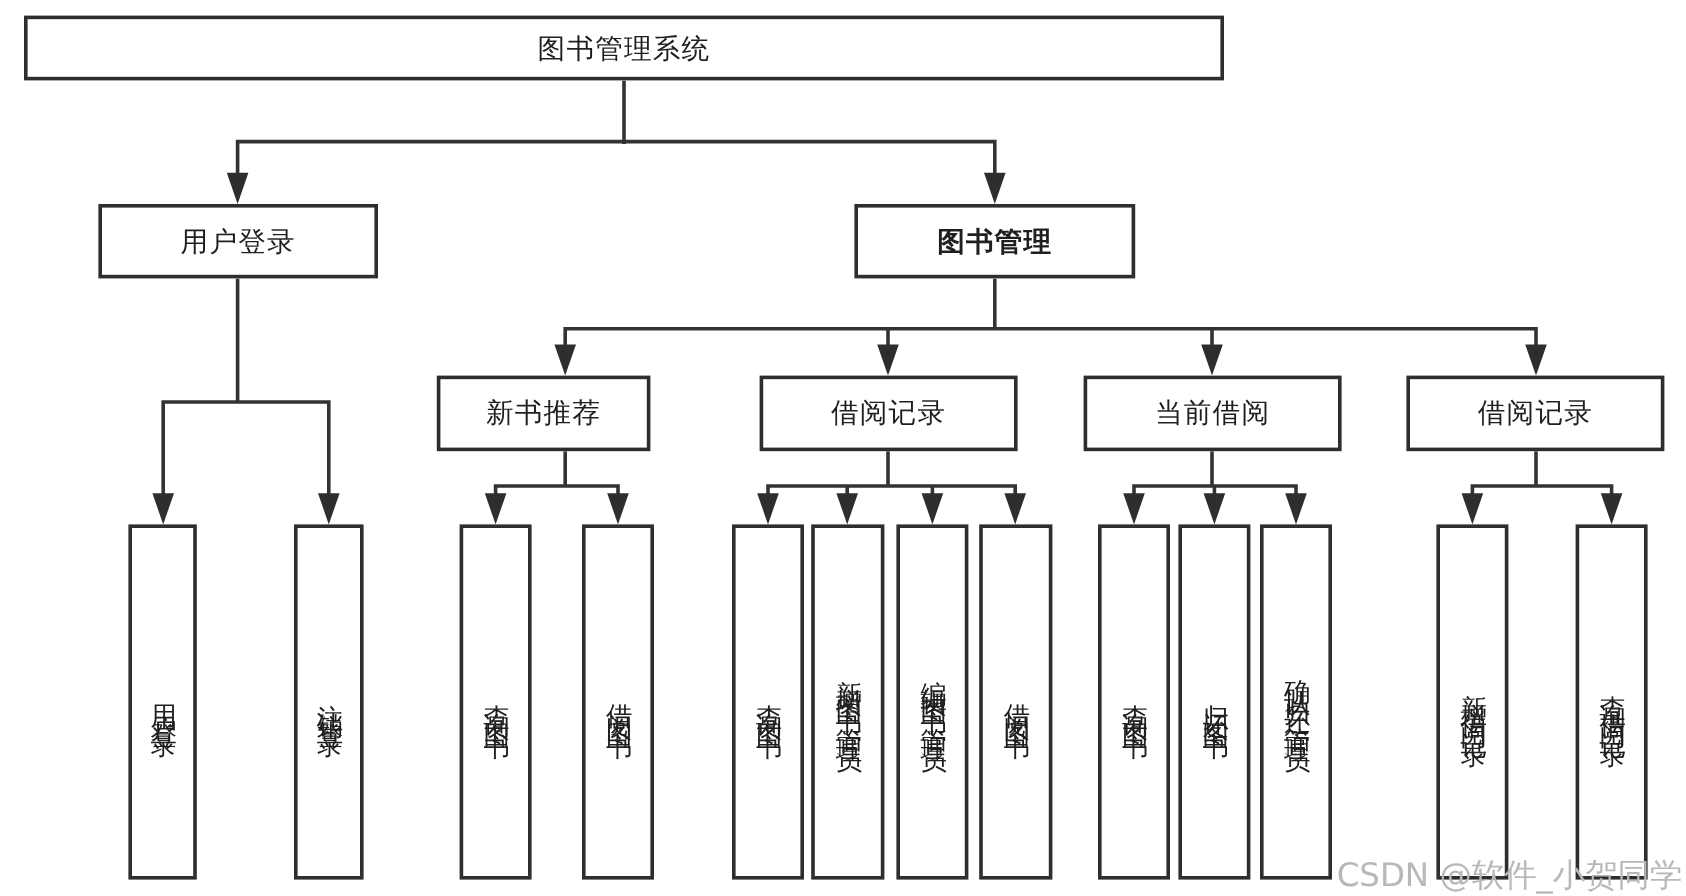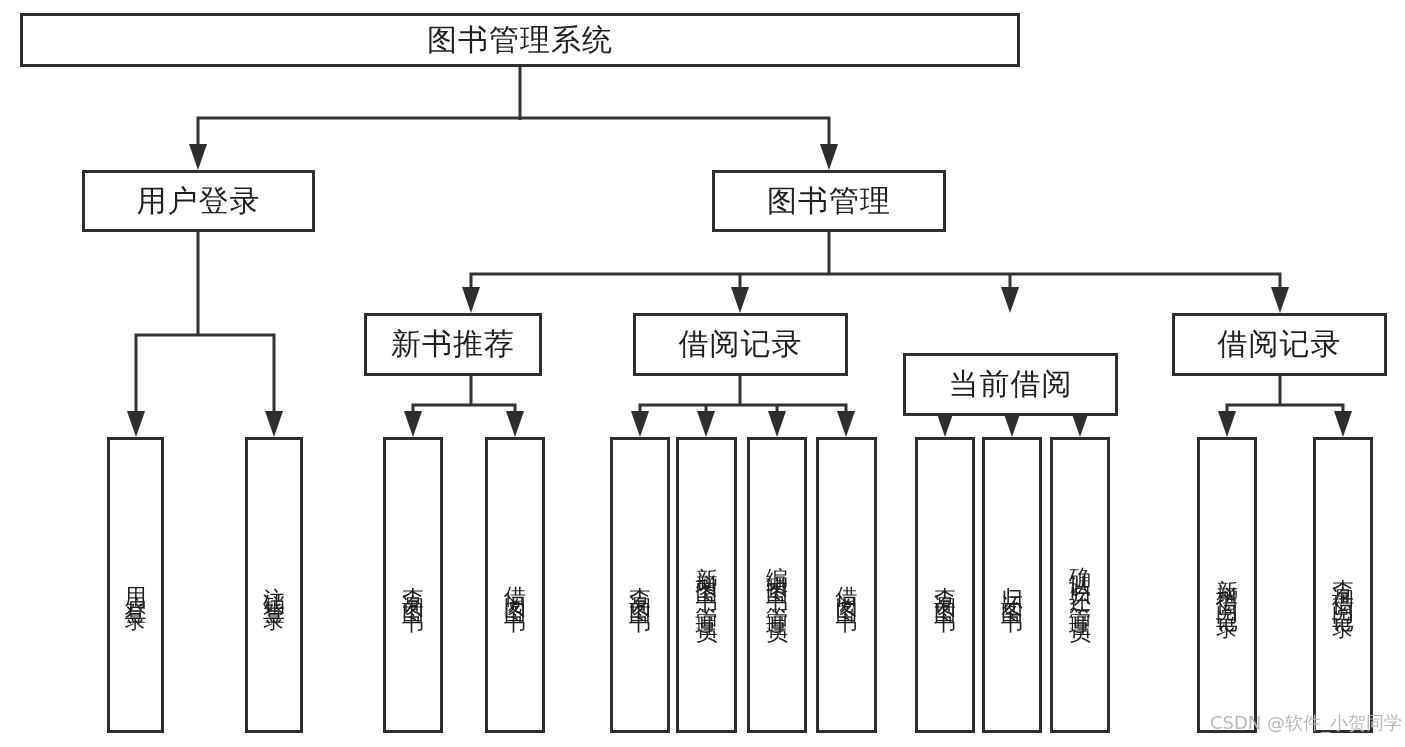--- a/index.html
+++ b/index.html
@@ -26,38 +26,38 @@
     box-sizing: border-box;
     border: 3px solid #2e2e2e;
     background: #ffffff;
     display: flex;
     align-items: center;
     justify-content: center;
     z-index: 2;
     color: #1f1f1f;
   }
   .node .lbl {
-    font-size: 30px;
+    font-size: 23px;
     letter-spacing: 1px;
     white-space: nowrap;
   }
   .vnode .lbl {
     writing-mode: vertical-rl;
     text-orientation: mixed;
     font-size: 22px;
     letter-spacing: 8px;
     white-space: nowrap;
     line-height: 1;
   }
   .watermark {
     position: absolute;
     top: 711px;
     right: 3px;
     z-index: 3;
-    font-size: 18px;
+    font-size: 27px;
     color: #b8b8b8;
     white-space: nowrap;
   }
 </style>
 </head>
 <body>
 
 <div class="stage">
 
   <svg class="wires" width="1405" height="747" viewBox="0 0 1405 747">
@@ -118,31 +118,31 @@
     </g>
   </svg>
 
   <div class="node hnode" style="left:20px; top:13px; width:1000px; height:54px;">
     <span class="lbl">图书管理系统</span>
   </div>
 
   <div class="node hnode" style="left:82px; top:170px; width:233px; height:62px;">
     <span class="lbl">用户登录</span>
   </div>
-  <div class="node hnode" style="left:712px; top:170px; width:234px; height:62px;">
+  <div class="node hnode" style="left:712px; top:170px; width:234px; height:62px;font-weight:bold;">
     <span class="lbl">图书管理</span>
   </div>
 
   <div class="node hnode" style="left:364px; top:313px; width:178px; height:63px;">
     <span class="lbl">新书推荐</span>
   </div>
   <div class="node hnode" style="left:633px; top:313px; width:215px; height:63px;">
     <span class="lbl">借阅记录</span>
   </div>
-  <div class="node hnode" style="left:903px; top:313px; width:215px; height:63px;margin-top:40px;">
+  <div class="node hnode" style="left:903px; top:313px; width:215px; height:63px;">
     <span class="lbl">当前借阅</span>
   </div>
   <div class="node hnode" style="left:1172px; top:313px; width:215px; height:63px;">
     <span class="lbl">借阅记录</span>
   </div>
 
   <div class="node vnode" style="left:107px; top:437px; width:57px; height:296px;">
     <span class="lbl">用户登录</span>
   </div>
   <div class="node vnode" style="left:245px; top:437px; width:58px; height:296px;">

